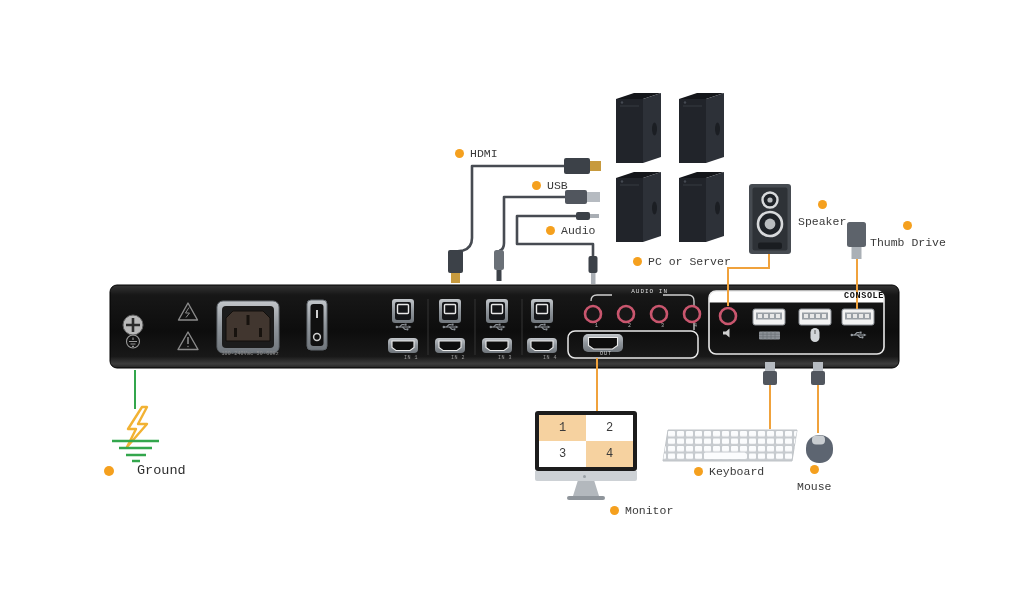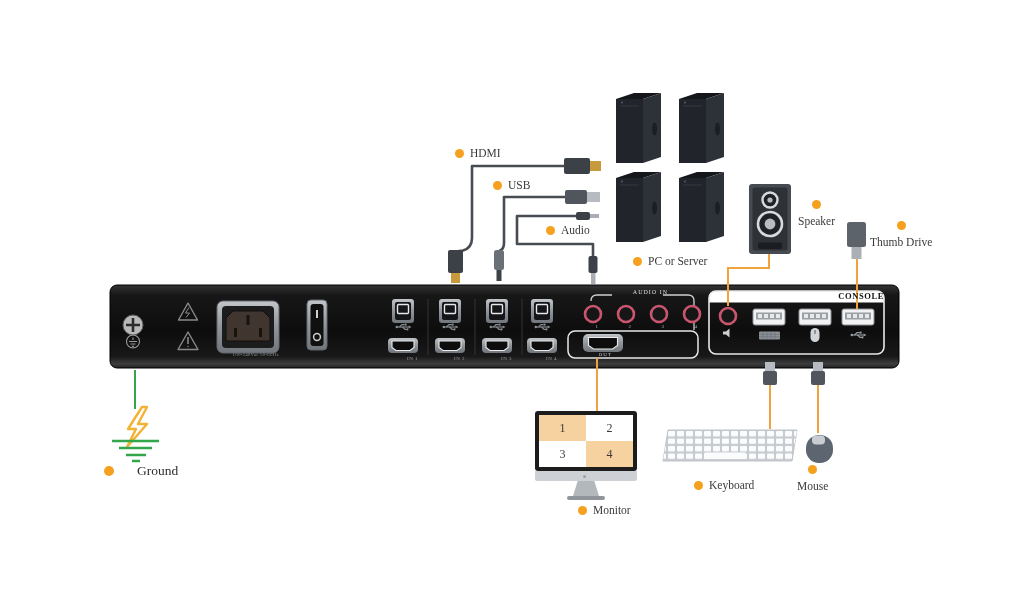--- a/index.html
+++ b/index.html
@@ -1,17 +1,17 @@
 <!DOCTYPE html>
 <html><head>
 <meta charset="utf-8">
 <style>
   html,body{margin:0;padding:0;background:#fff;}
   .canvas{position:relative;width:1024px;height:602px;background:#fff;overflow:hidden;
-          font-family:Liberation Serif, serif;}
+          font-family:Liberation Mono, monospace;}
   svg.art{position:absolute;left:0;top:0;z-index:1;}
   .label{position:absolute;z-index:3;display:flex;align-items:center;gap:6px;
          font-size:11.5px;color:#3a3a3a;white-space:nowrap;}
   .label .dot{width:9px;height:9px;border-radius:50%;background:#F5A01E;flex:0 0 auto;}
   .label.big{font-size:13.5px;color:#2e2e2e;}
   .label.big .dot{width:10px;height:10px;}
   .paneltext{position:absolute;z-index:3;text-align:right;line-height:1;}
   .voltage{left:217px;top:352px;width:62px;font-size:5px;color:#8d8d8d;letter-spacing:.2px;}
   .inlabel{top:356px;width:30px;font-size:5px;color:#9b9b9b;letter-spacing:.5px;}
   .audioin{left:607px;top:289px;width:61px;font-size:6px;color:#dcdcdc;letter-spacing:1px;}
@@ -303,21 +303,21 @@
   <g>
     <rect x="806" y="435" width="27" height="28" rx="13" fill="#5d6571"></rect>
     <rect x="812" y="435.5" width="13" height="9" rx="4" fill="#c9cdd1"></rect>
   </g>
 </svg>
 
 <div class="label" style="left:455px;top:147px;">
   <span class="dot"></span>
   <span>HDMI</span>
 </div>
-<div class="label" style="left:485px;top:179px;padding-left:8px;">
+<div class="label" style="left:524px;top:179px;padding-left:8px;">
   <span class="dot"></span>
   <span>USB</span>
 </div>
 <div class="label" style="left:546px;top:224px;">
   <span class="dot"></span>
   <span>Audio</span>
 </div>
 <div class="label" style="left:633px;top:255px;">
   <span class="dot"></span>
   <span>PC or Server</span>
@@ -327,25 +327,25 @@
   <span>Speaker</span>
 </div>
 <div class="label" style="left:870px;top:221px;flex-direction:column;">
   <span class="dot"></span>
   <span>Thumb Drive</span>
 </div>
 <div class="label big" style="left:104px;top:463px;gap:23px;">
   <span class="dot"></span>
   <span>Ground</span>
 </div>
-<div class="label" style="left:556px;top:504px;padding-left:22px;">
+<div class="label" style="left:588px;top:504px;padding-left:22px;">
   <span class="dot"></span>
   <span>Monitor</span>
 </div>
-<div class="label" style="left:694px;top:479px;">
+<div class="label" style="left:694px;top:465px;">
   <span class="dot"></span>
   <span>Keyboard</span>
 </div>
 <div class="label" style="left:797px;top:465px;flex-direction:column;">
   <span class="dot"></span>
   <span>Mouse</span>
 </div>
 
 <div class="paneltext voltage">100-240Vac 50-60Hz</div>
 <div class="paneltext inlabel" style="left:388px;">IN 1</div>

